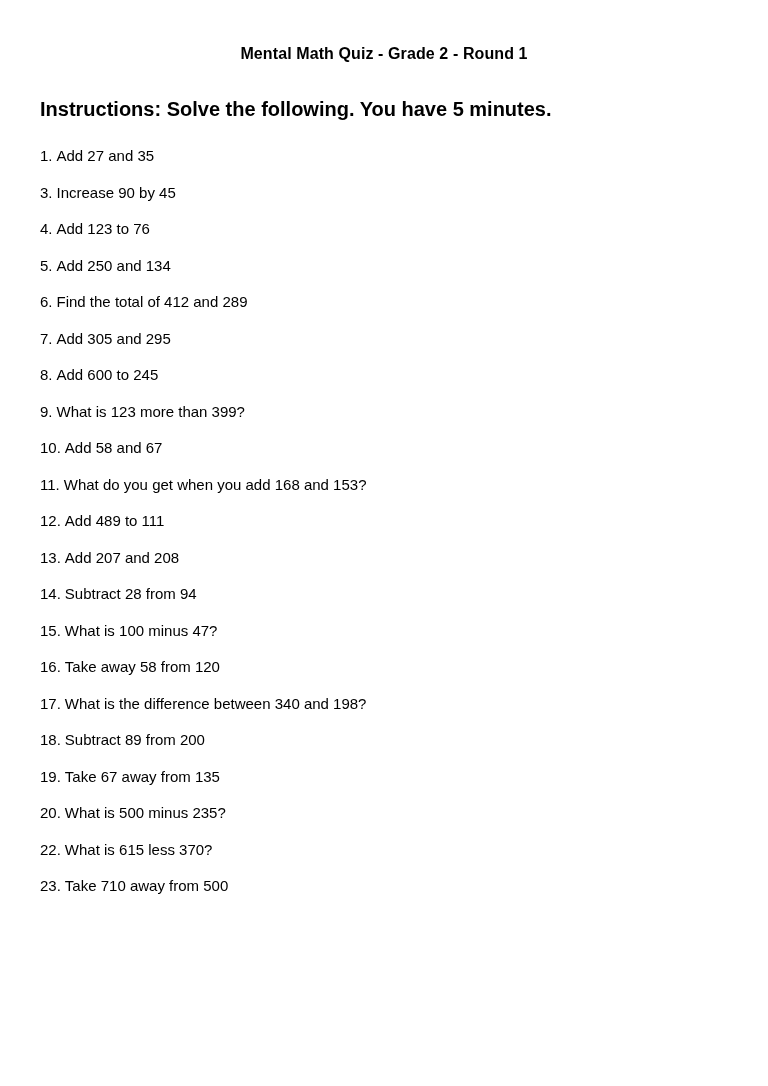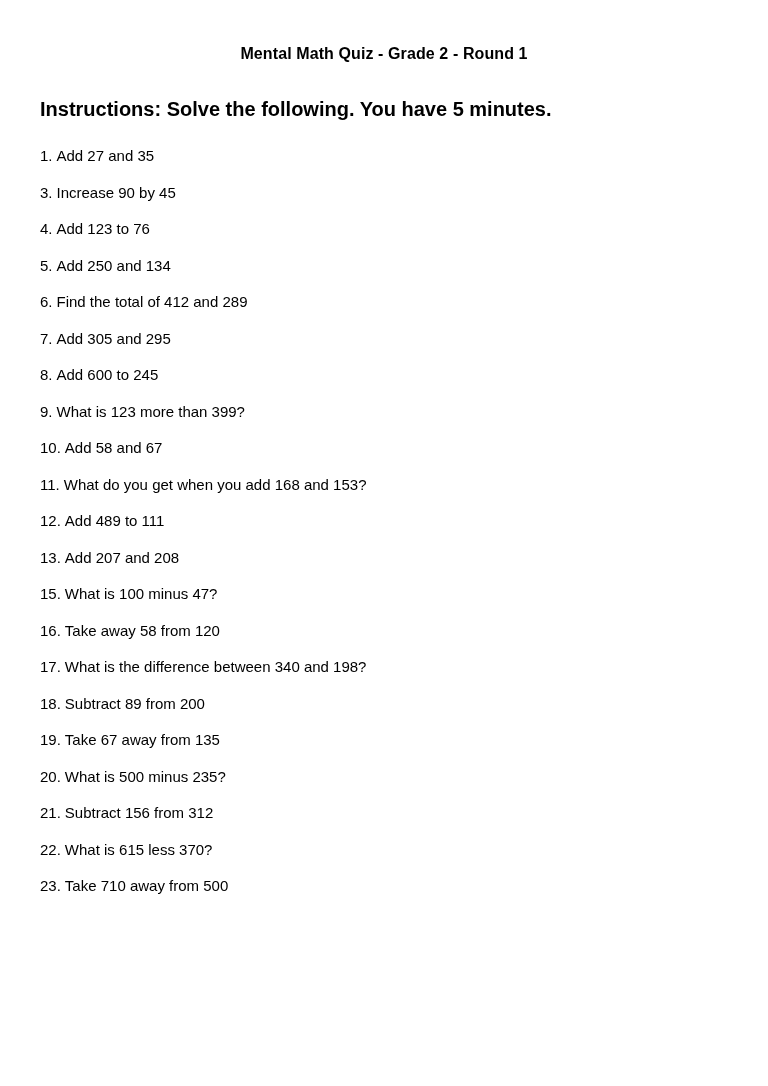--- a/index.html
+++ b/index.html
@@ -60,23 +60,23 @@
       <li class="question"><span class="qnum">4.</span><span class="qtext">Add 123 to 76</span></li>
       <li class="question"><span class="qnum">5.</span><span class="qtext">Add 250 and 134</span></li>
       <li class="question"><span class="qnum">6.</span><span class="qtext">Find the total of 412 and 289</span></li>
       <li class="question"><span class="qnum">7.</span><span class="qtext">Add 305 and 295</span></li>
       <li class="question"><span class="qnum">8.</span><span class="qtext">Add 600 to 245</span></li>
       <li class="question"><span class="qnum">9.</span><span class="qtext">What is 123 more than 399?</span></li>
       <li class="question"><span class="qnum">10.</span><span class="qtext">Add 58 and 67</span></li>
       <li class="question"><span class="qnum">11.</span><span class="qtext">What do you get when you add 168 and 153?</span></li>
       <li class="question"><span class="qnum">12.</span><span class="qtext">Add 489 to 111</span></li>
       <li class="question"><span class="qnum">13.</span><span class="qtext">Add 207 and 208</span></li>
+      <li class="question"><span class="qnum">14.</span><span class="qtext">Subtract 28 from 94</span></li>
       <li class="question"><span class="qnum">15.</span><span class="qtext">What is 100 minus 47?</span></li>
       <li class="question"><span class="qnum">16.</span><span class="qtext">Take away 58 from 120</span></li>
       <li class="question"><span class="qnum">17.</span><span class="qtext">What is the difference between 340 and 198?</span></li>
       <li class="question"><span class="qnum">18.</span><span class="qtext">Subtract 89 from 200</span></li>
       <li class="question"><span class="qnum">19.</span><span class="qtext">Take 67 away from 135</span></li>
       <li class="question"><span class="qnum">20.</span><span class="qtext">What is 500 minus 235?</span></li>
-      <li class="question"><span class="qnum">21.</span><span class="qtext">Subtract 156 from 312</span></li>
       <li class="question"><span class="qnum">22.</span><span class="qtext">What is 615 less 370?</span></li>
       <li class="question"><span class="qnum">23.</span><span class="qtext">Take 710 away from 500</span></li>
     </ol>
 </div>
 
 </body></html>

